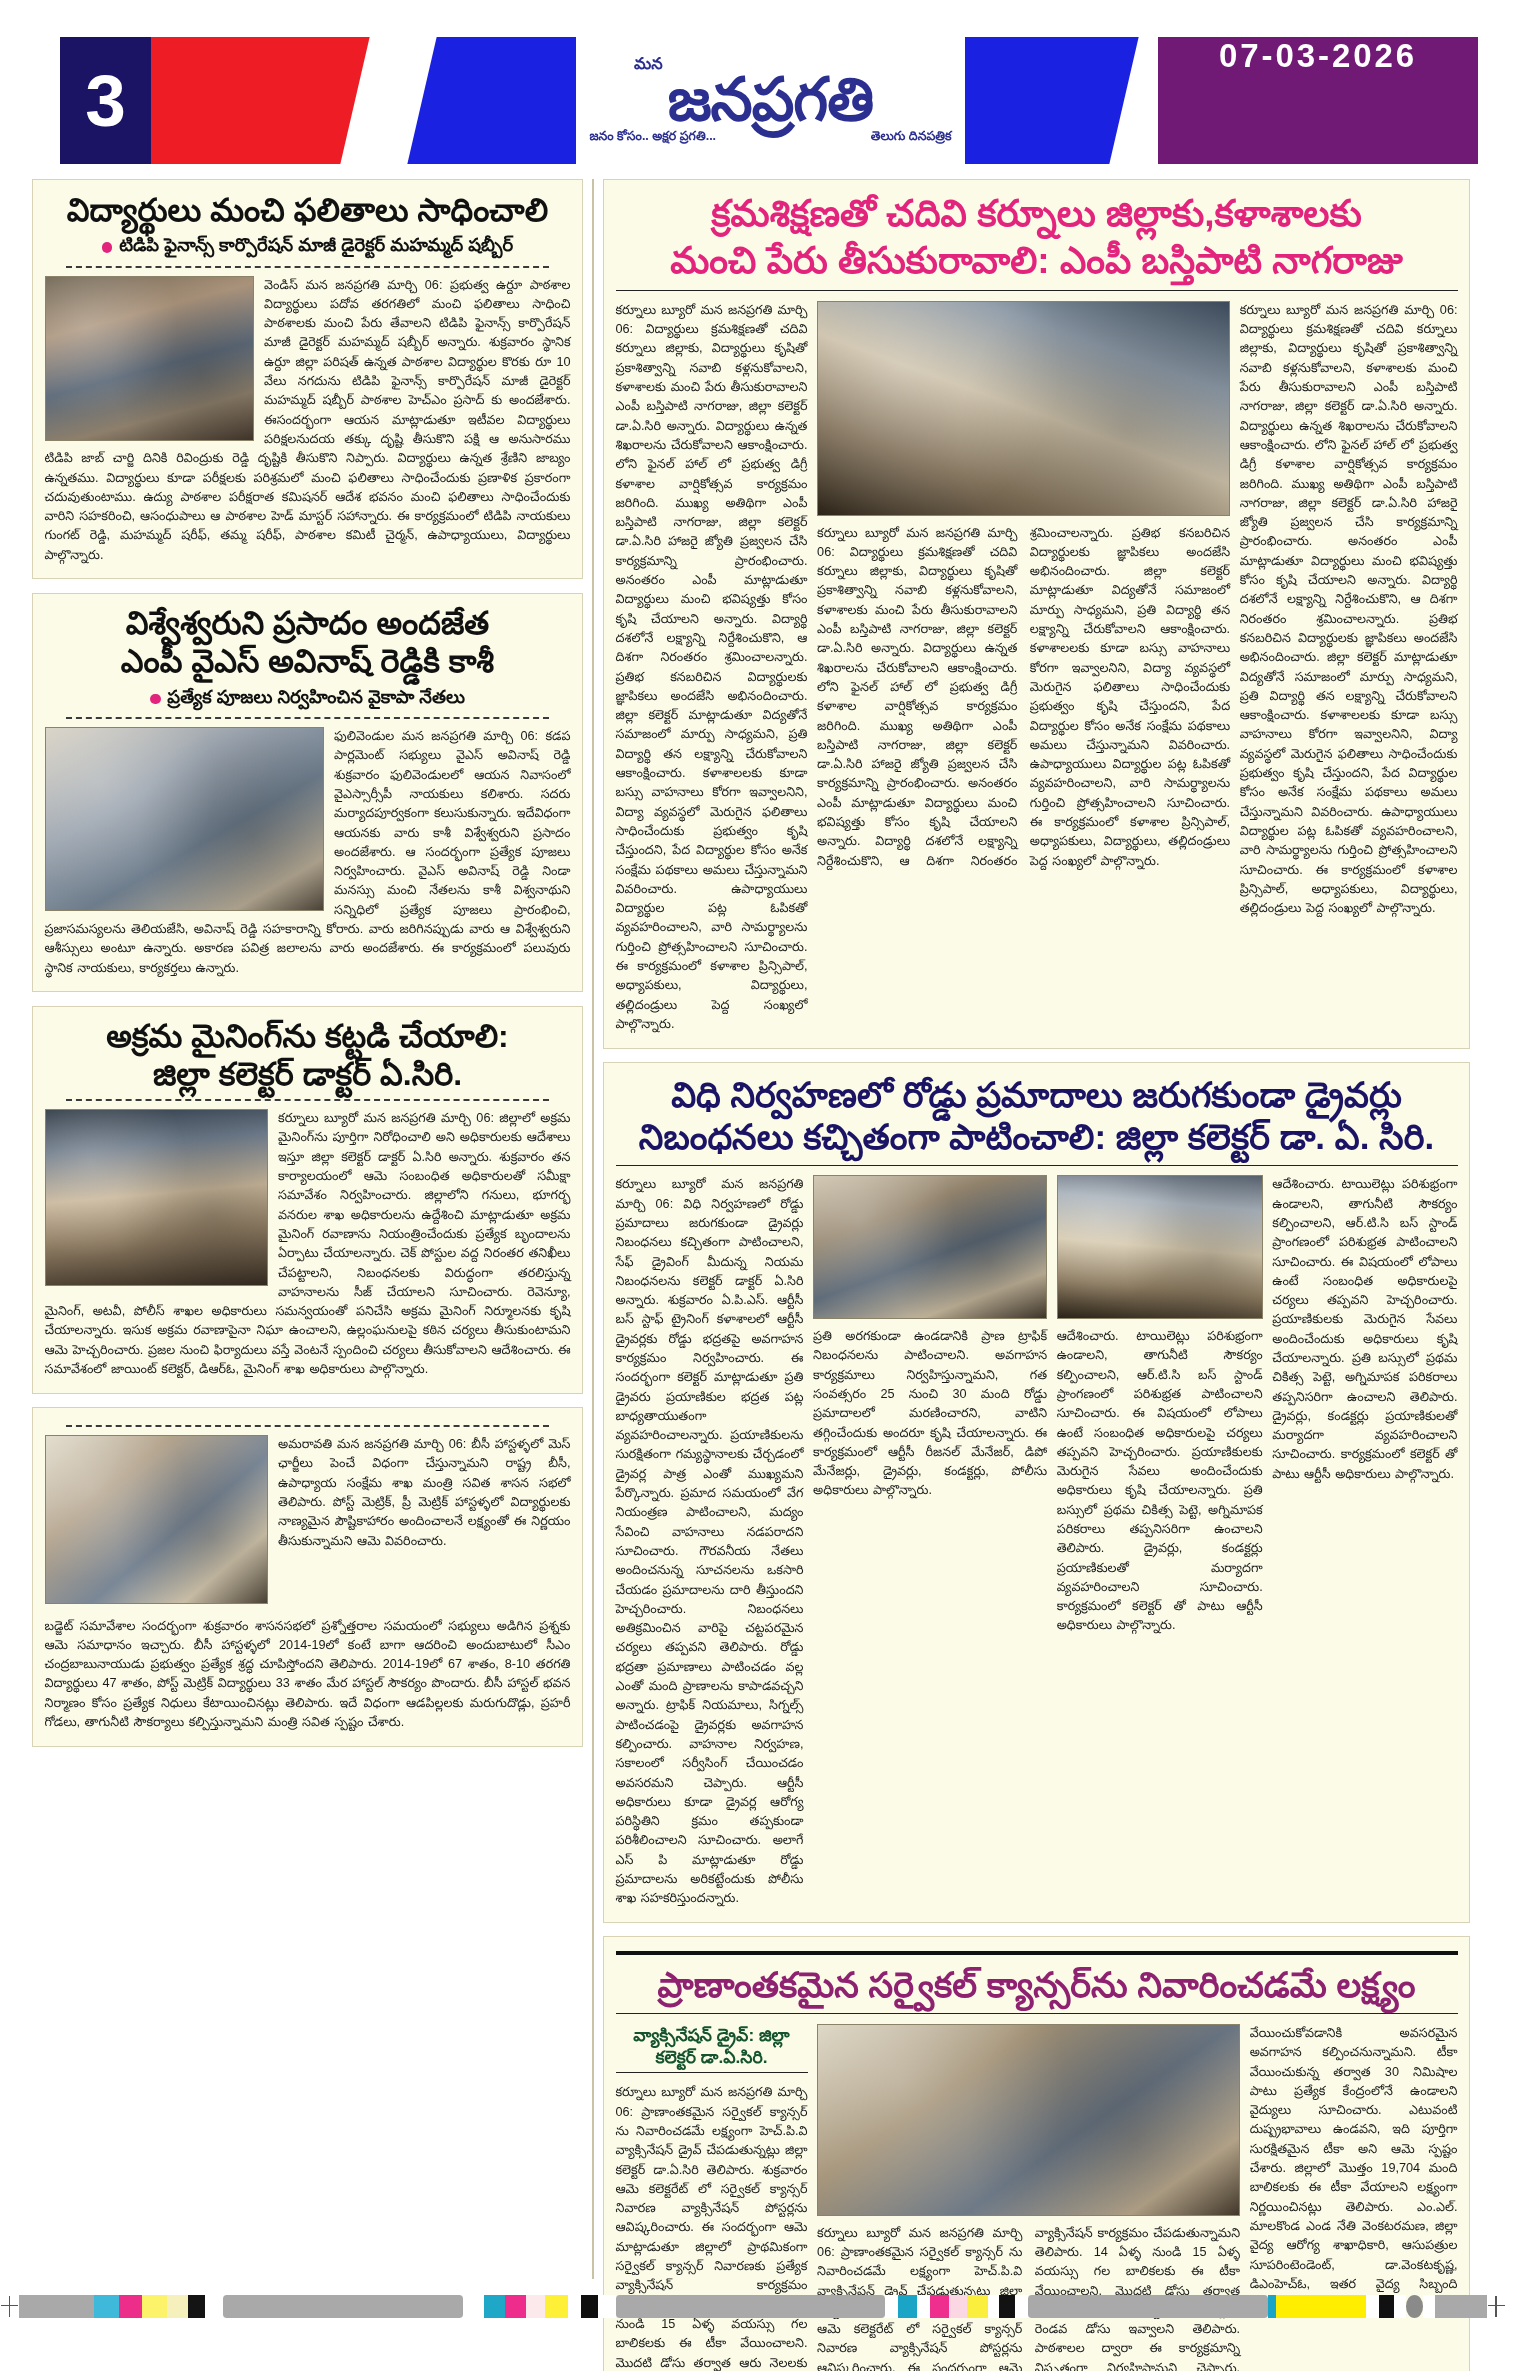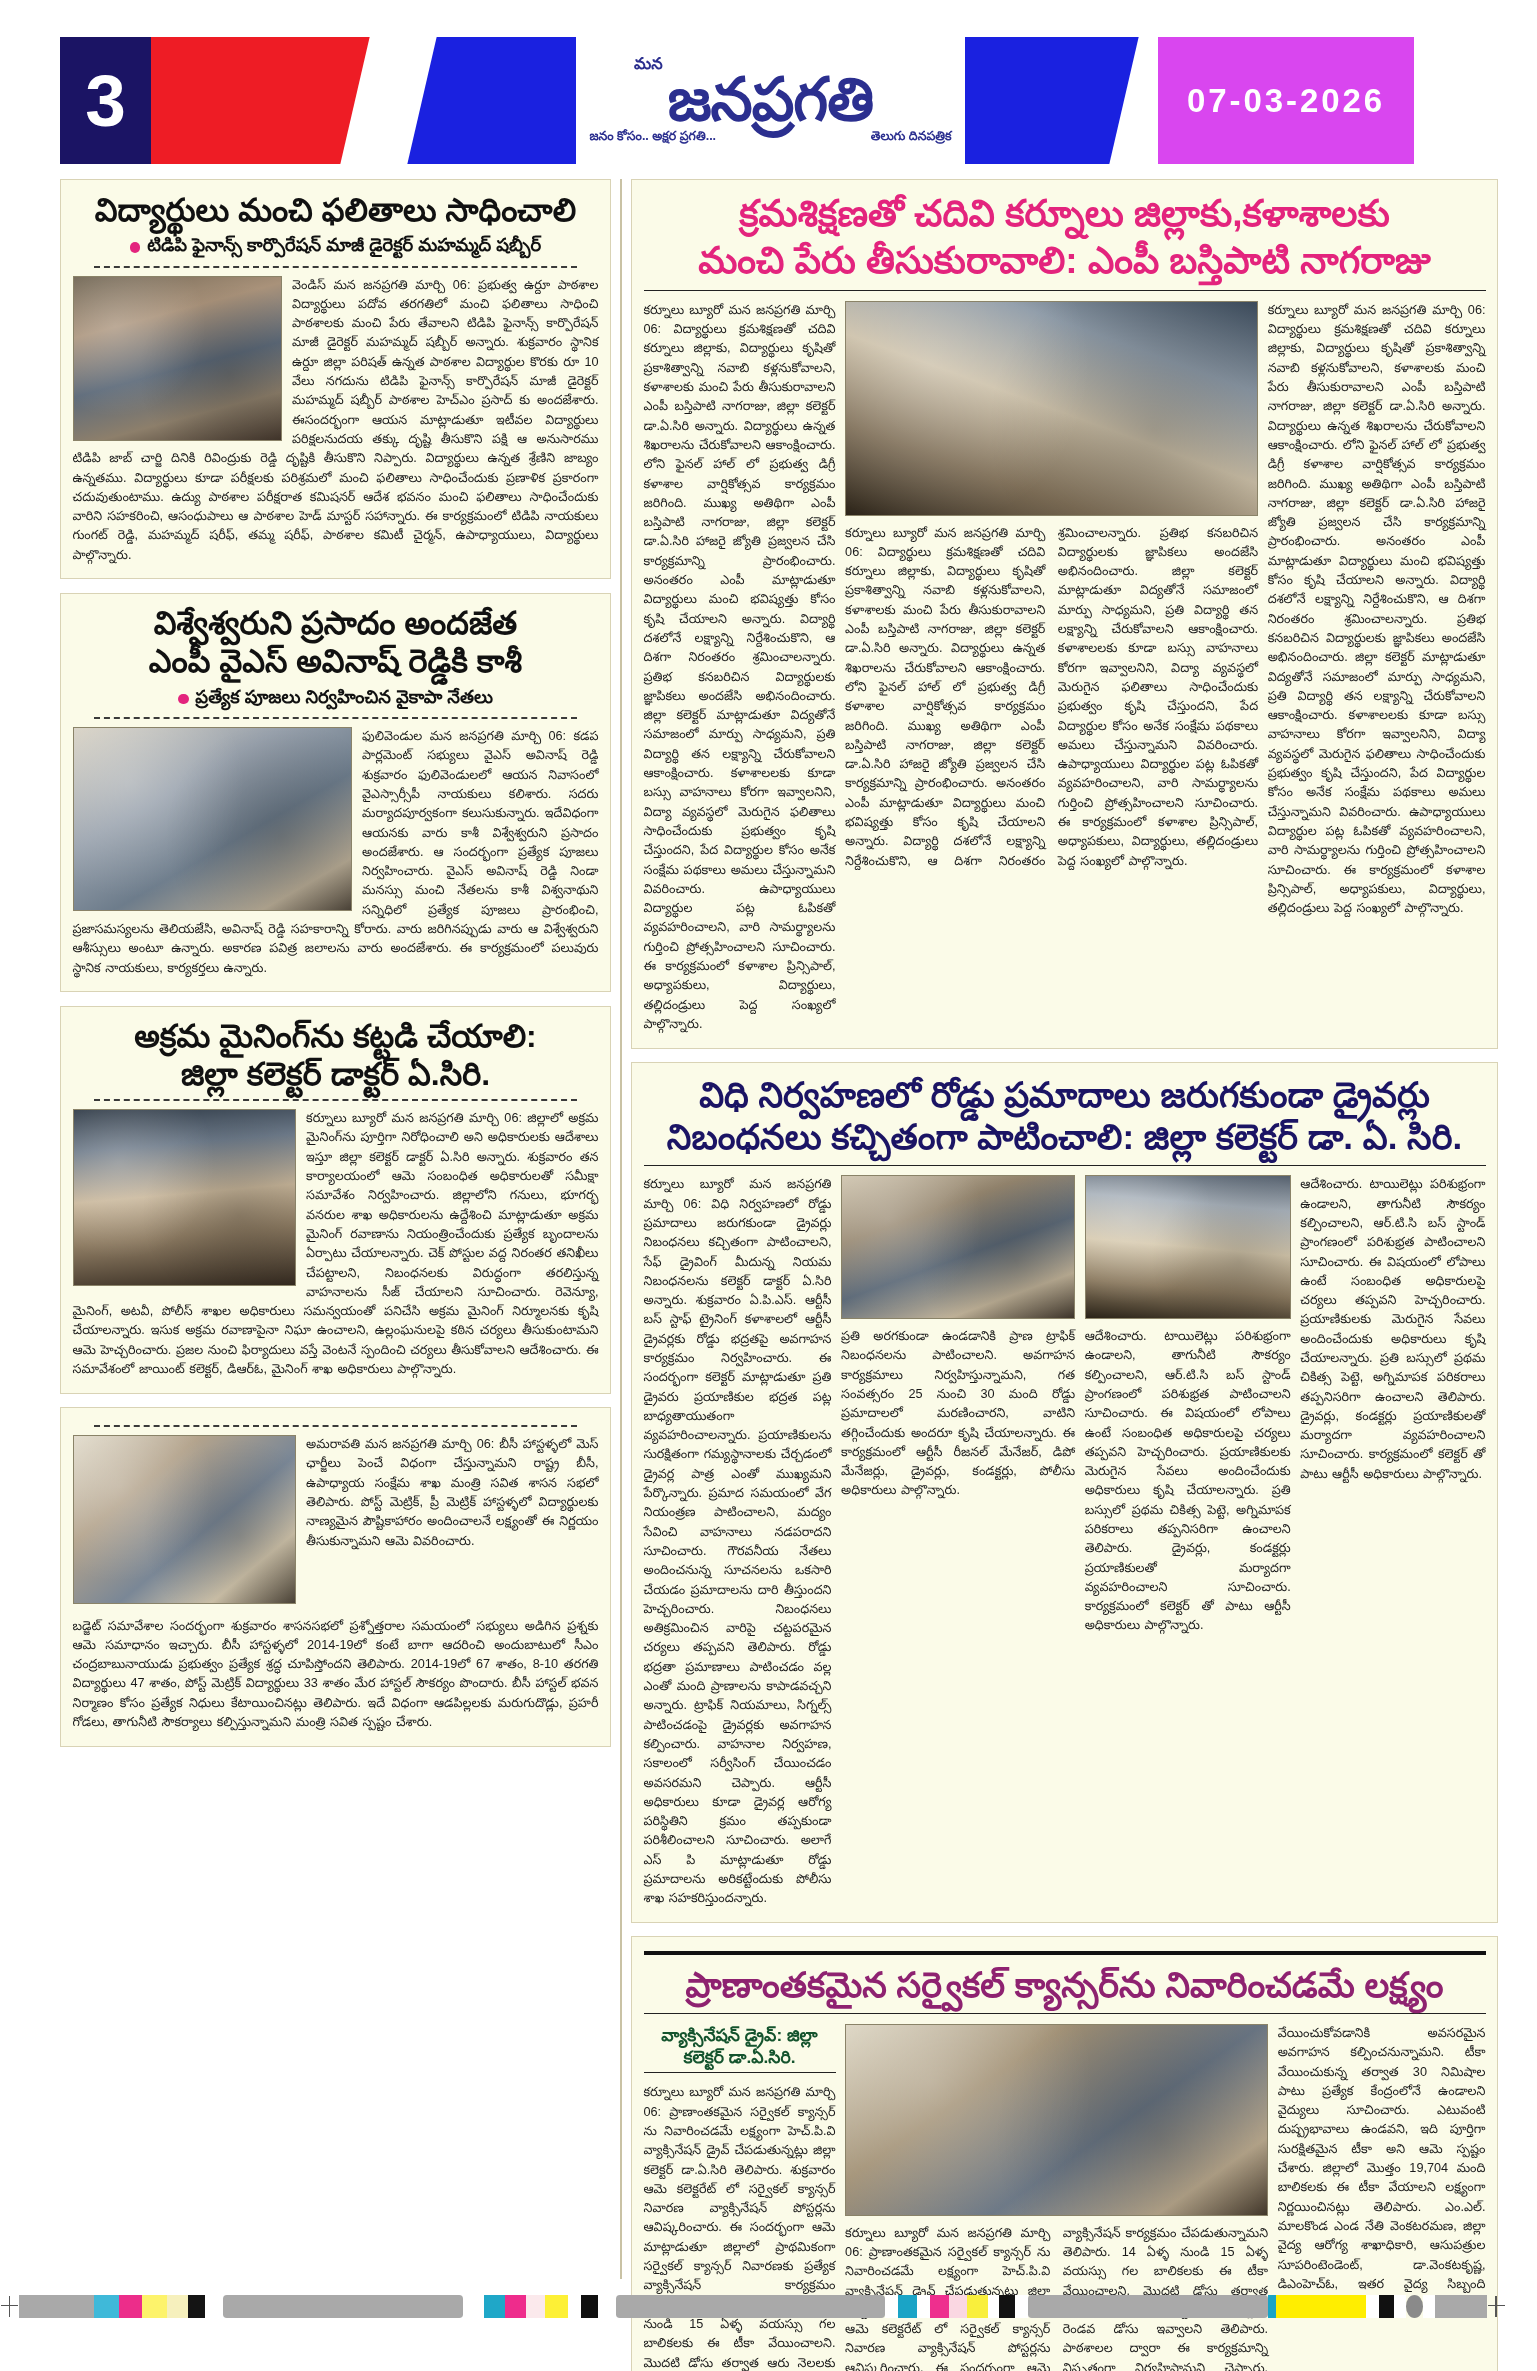--- a/index.html
+++ b/index.html
@@ -29,22 +29,22 @@
   .mh-slant1{
     left:355px; width:67px; background:#fff;
     transform:skewX(-13deg);
   }
   .mh-blue1{ left:384px; width:197px; background:#1a21e0; }
   .mh-white-center{ left:576px; width:389px; background:#ffffff; }
   .mh-blue2{ left:965px; width:183px; background:#1a21e0; }
   .mh-slant2{
     left:1124px; width:58px; background:#fff; transform:skewX(-13deg);
   }
-  .mh-red2{ left:1158px; width:256px; background:#d946ef;
-    display:flex; align-items:center; justify-content:center; }
+  .mh-red2{ left:1158px; width:320px; background:#701a75;
+    display:flex; align-items:flex-start; justify-content:center; }
   .mh-date{
     color:#ffffff; font-size:33px; letter-spacing:2.9px; font-weight:bold;
     font-family:"Liberation Sans", sans-serif;
   }
   .mh-logo{
     position:absolute; left:576px; top:0; width:389px; height:127px;
     display:flex; flex-direction:column; align-items:center; justify-content:center;
     color:#2b2f8f;
   }
   .mh-logo-mana{ font-size:16.3px; font-weight:bold; line-height:1; margin-bottom:-3.8px;
@@ -53,21 +53,21 @@
     font-size:60px; font-weight:bold; line-height:1.05; letter-spacing:-1px;
     color:#2b2f8f;
   }
   .mh-logo-taglines{
     width:100%; display:flex; justify-content:space-between;
     padding:0 13.4px; font-size:12.5px; font-weight:bold; margin-top:-1.9px;
   }
 
   
   .page{
-    position:absolute; left:60px; top:179px;
+    position:absolute; left:32px; top:179px;
     width:1437px; height:2100px;
   }
   .col{ position:absolute; top:0; }
   .col-left{ left:0; width:551px; }
   .col-right{ left:571px; width:867px; }
   .vdivider{
     position:absolute; left:560px; top:0; width:1.9px; height:2100px;
     background:#c9c2a5;
   }
 

